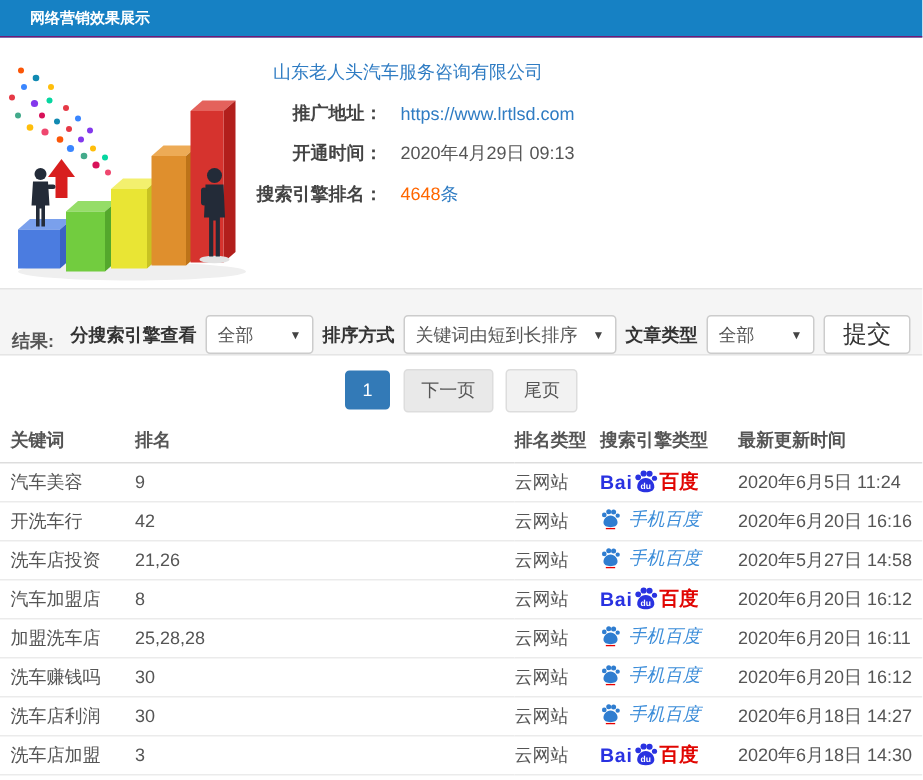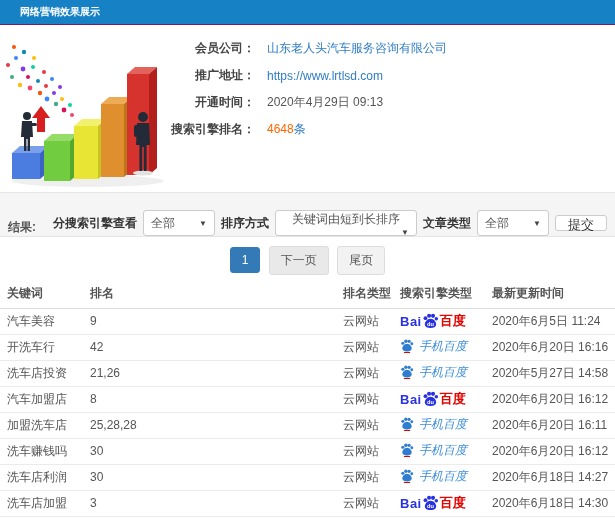--- a/index.html
+++ b/index.html
@@ -21,23 +21,23 @@
 
   .filterbar { height:45px; background:#f5f5f5; border-top:1px solid #e5e5e5; border-bottom:1px solid #e5e5e5;
     display:flex; align-items:flex-end; padding:0 8px; font-size:12px; }
   .result-label { font-weight:bold; color:#555; }
   .filter-controls { margin-left:auto; display:flex; align-items:center; gap:6px; }
   .f-label { font-weight:bold; color:#333; white-space:nowrap; }
   .select { background:#fff; border:1px solid #ccc; border-radius:3px; height:26px;
     display:flex; align-items:center; padding:0 7px; color:#555; cursor:pointer; }
   .select .caret { margin-left:auto; font-size:8px; color:#444; padding-left:8px; }
   .select.w-sm { width:72px; }
-  .select.w-lg { width:142px;flex-direction:column; }
-  .submit-btn { background:#fff; border:1px solid #ccc; border-radius:3px; height:16px;
-    padding:0 12px; font-size:13px; color:#333; cursor:pointer; }
+  .select.w-lg { width:142px; }
+  .submit-btn { background:#fff; border:1px solid #ccc; border-radius:3px; height:26px;
+    padding:0 12px; font-size:16px; color:#333; cursor:pointer; }
 
   .pagination { height:43px; text-align:center; padding-top:9px; }
   .page-btn { display:inline-block; font-size:12px; padding:5px 11px; margin:0 2px;
     border:1px solid #ddd; border-radius:3px; background:#f2f2f2; color:#555;
     text-decoration:none; cursor:pointer; }
   .page-btn.active { background:#337ab7; border-color:#337ab7; color:#fff; }
   .page-btn.next { background:#e9e9e9; }
 
   table.results { width:100%; border-collapse:collapse; font-size:12px; table-layout:fixed; }
   table.results th { height:28px; text-align:left; color:#555; font-weight:bold;
@@ -124,21 +124,20 @@
         <ellipse cx="143" cy="148" rx="10" ry="2.5" fill="#e2e2e2"></ellipse>
         <circle cx="143" cy="92" r="5"></circle>
         <path d="M137 98 L149 98 L150 120 L146.6 120 L146.6 146 L143.8 146 L143.8 122 L142.2 122 L142.2 146 L139.4 146 L139.4 120 L136 120 Z"></path>
         <rect x="134" y="100" width="4" height="12" rx="2"></rect>
       </g>
     </svg>
   </div>
 
   <div class="info-rows">
     <div class="info-row">
-      <span class="info-label">会员公司：</span>
       <a class="info-value">山东老人头汽车服务咨询有限公司</a>
     </div>
     <div class="info-row">
       <span class="info-label">推广地址：</span>
       <a class="info-value">https://www.lrtlsd.com</a>
     </div>
     <div class="info-row">
       <span class="info-label">开通时间：</span>
       <span class="info-value">2020年4月29日 09:13</span>
     </div>

